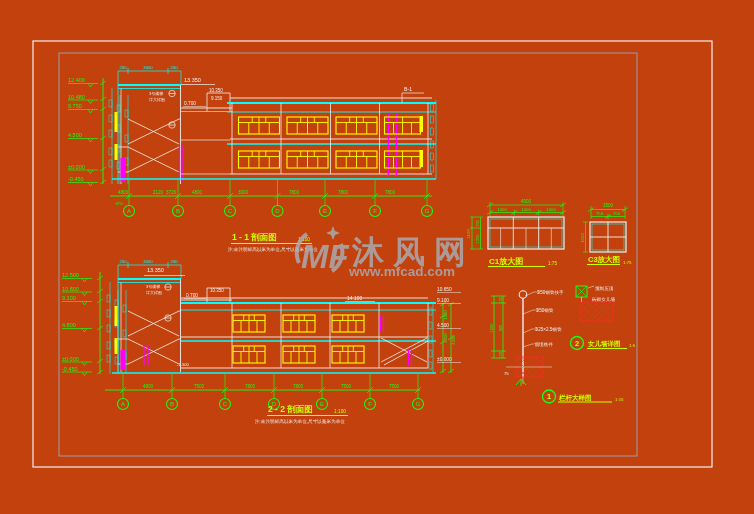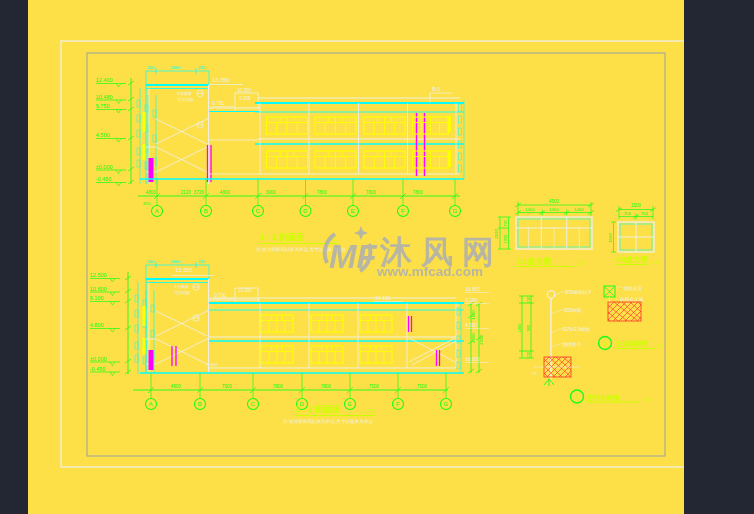--- a/index.html
+++ b/index.html
@@ -1,16 +1,16 @@
 <!DOCTYPE html>
 <html><head>
 <meta charset="utf-8">
 <style>
   html,body{margin:0;padding:0;background:#222733;}
-  #sheet{width:656px;height:514px;position:relative;background:#fde047;overflow:hidden;margin-left:28px;}
+  #sheet{width:754px;height:514px;position:relative;background:#c2410c;overflow:hidden;}
   svg{display:block;}
   svg text{font-family:"Liberation Sans","DejaVu Sans",sans-serif;}
   .lw{stroke:#eef0f2;fill:none}
   .lgr{stroke:#9aa0a8;fill:none}
   .lc{stroke:#00ffff;fill:none}
   .lg{stroke:#16ff16;fill:none}
   .ly{stroke:#ffff00;fill:none}
   .lm{stroke:#ff00ff;fill:none}
   .lr{stroke:#ff2a2a;fill:none}
   .tg{fill:#16ff16}

